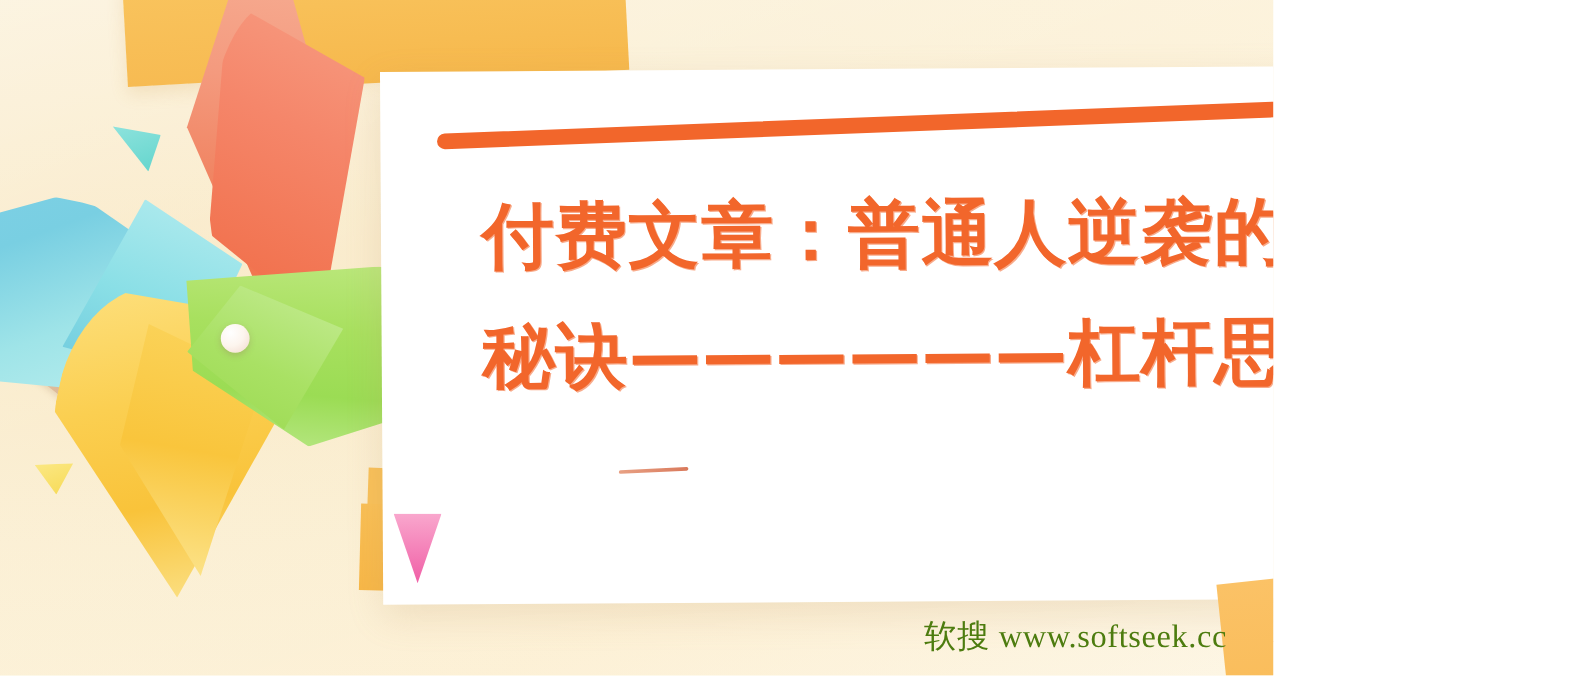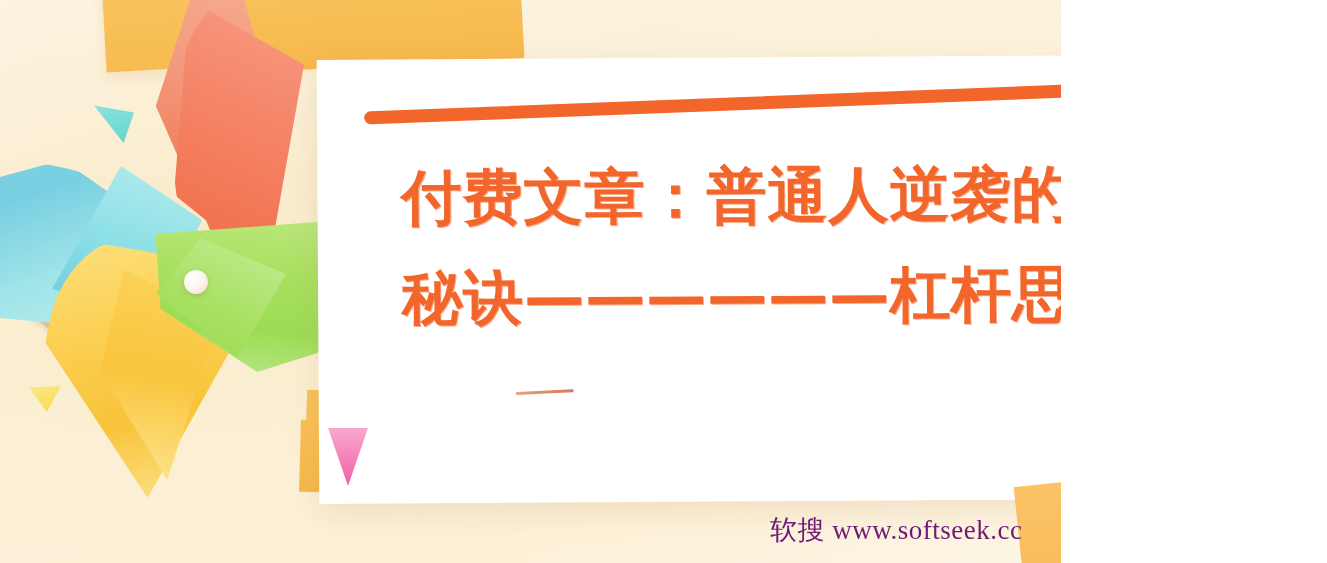--- a/index.html
+++ b/index.html
@@ -224,21 +224,21 @@
     white-space: pre-line;
     text-shadow: 1px 1px 0 rgba(242,102,43,0.55);
   }
 
   
   .watermark {
     position: absolute;
     left: 770px; top: 512px;
     font-family: "Liberation Serif", "DejaVu Serif", serif;
     font-size: 27px;
-    color: #701a75;
+    color: #4d7c0f;
     letter-spacing: 0.5px;
     white-space: nowrap;
   }
 </style>
 </head>
 <body>
 
 <div id="banner">
 
   <div class="bg-base"></div>

